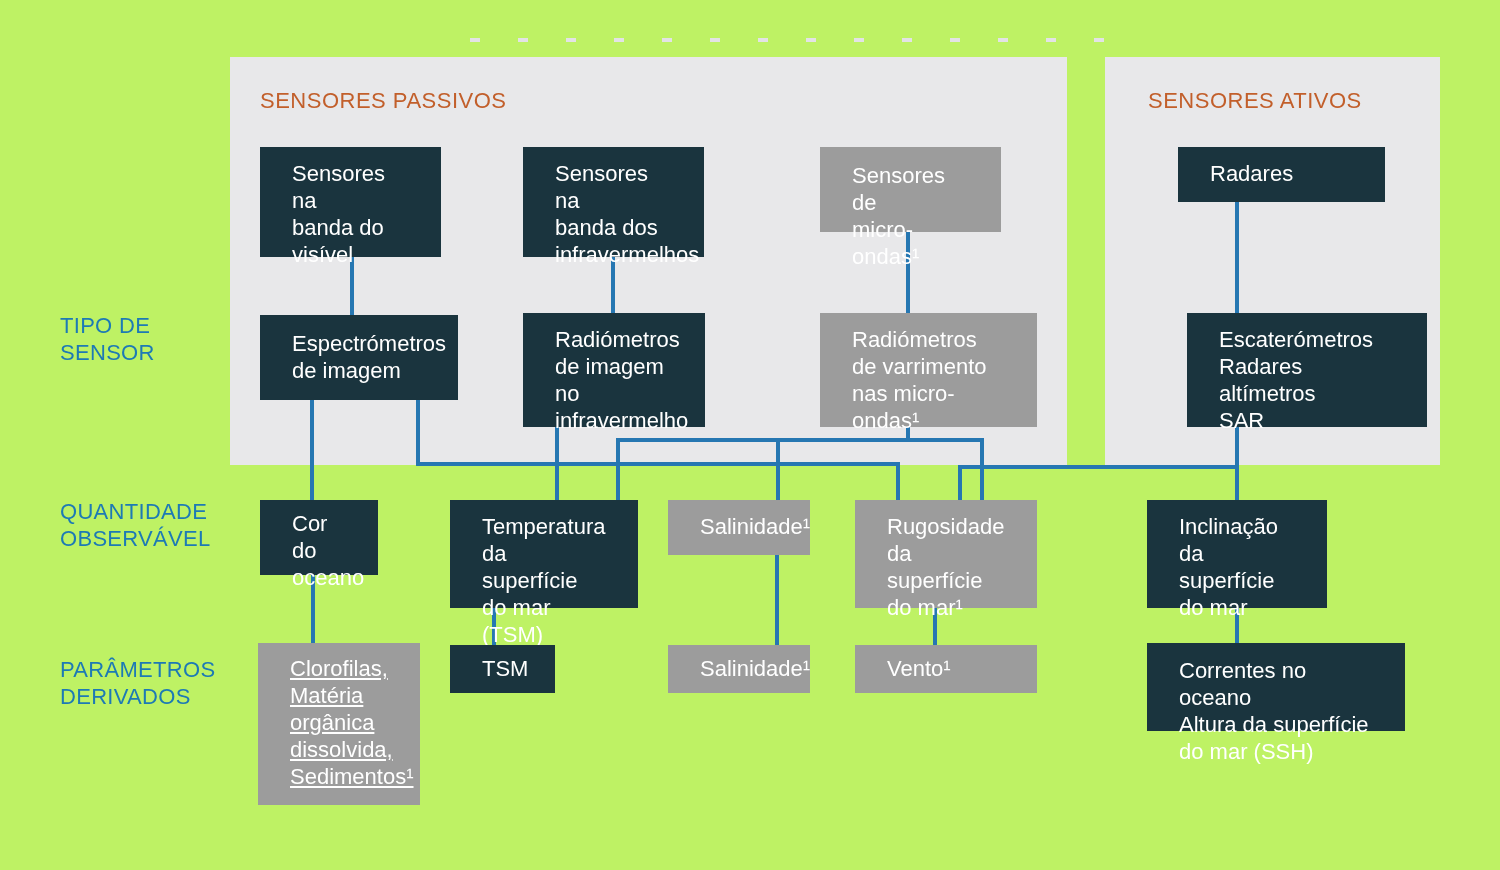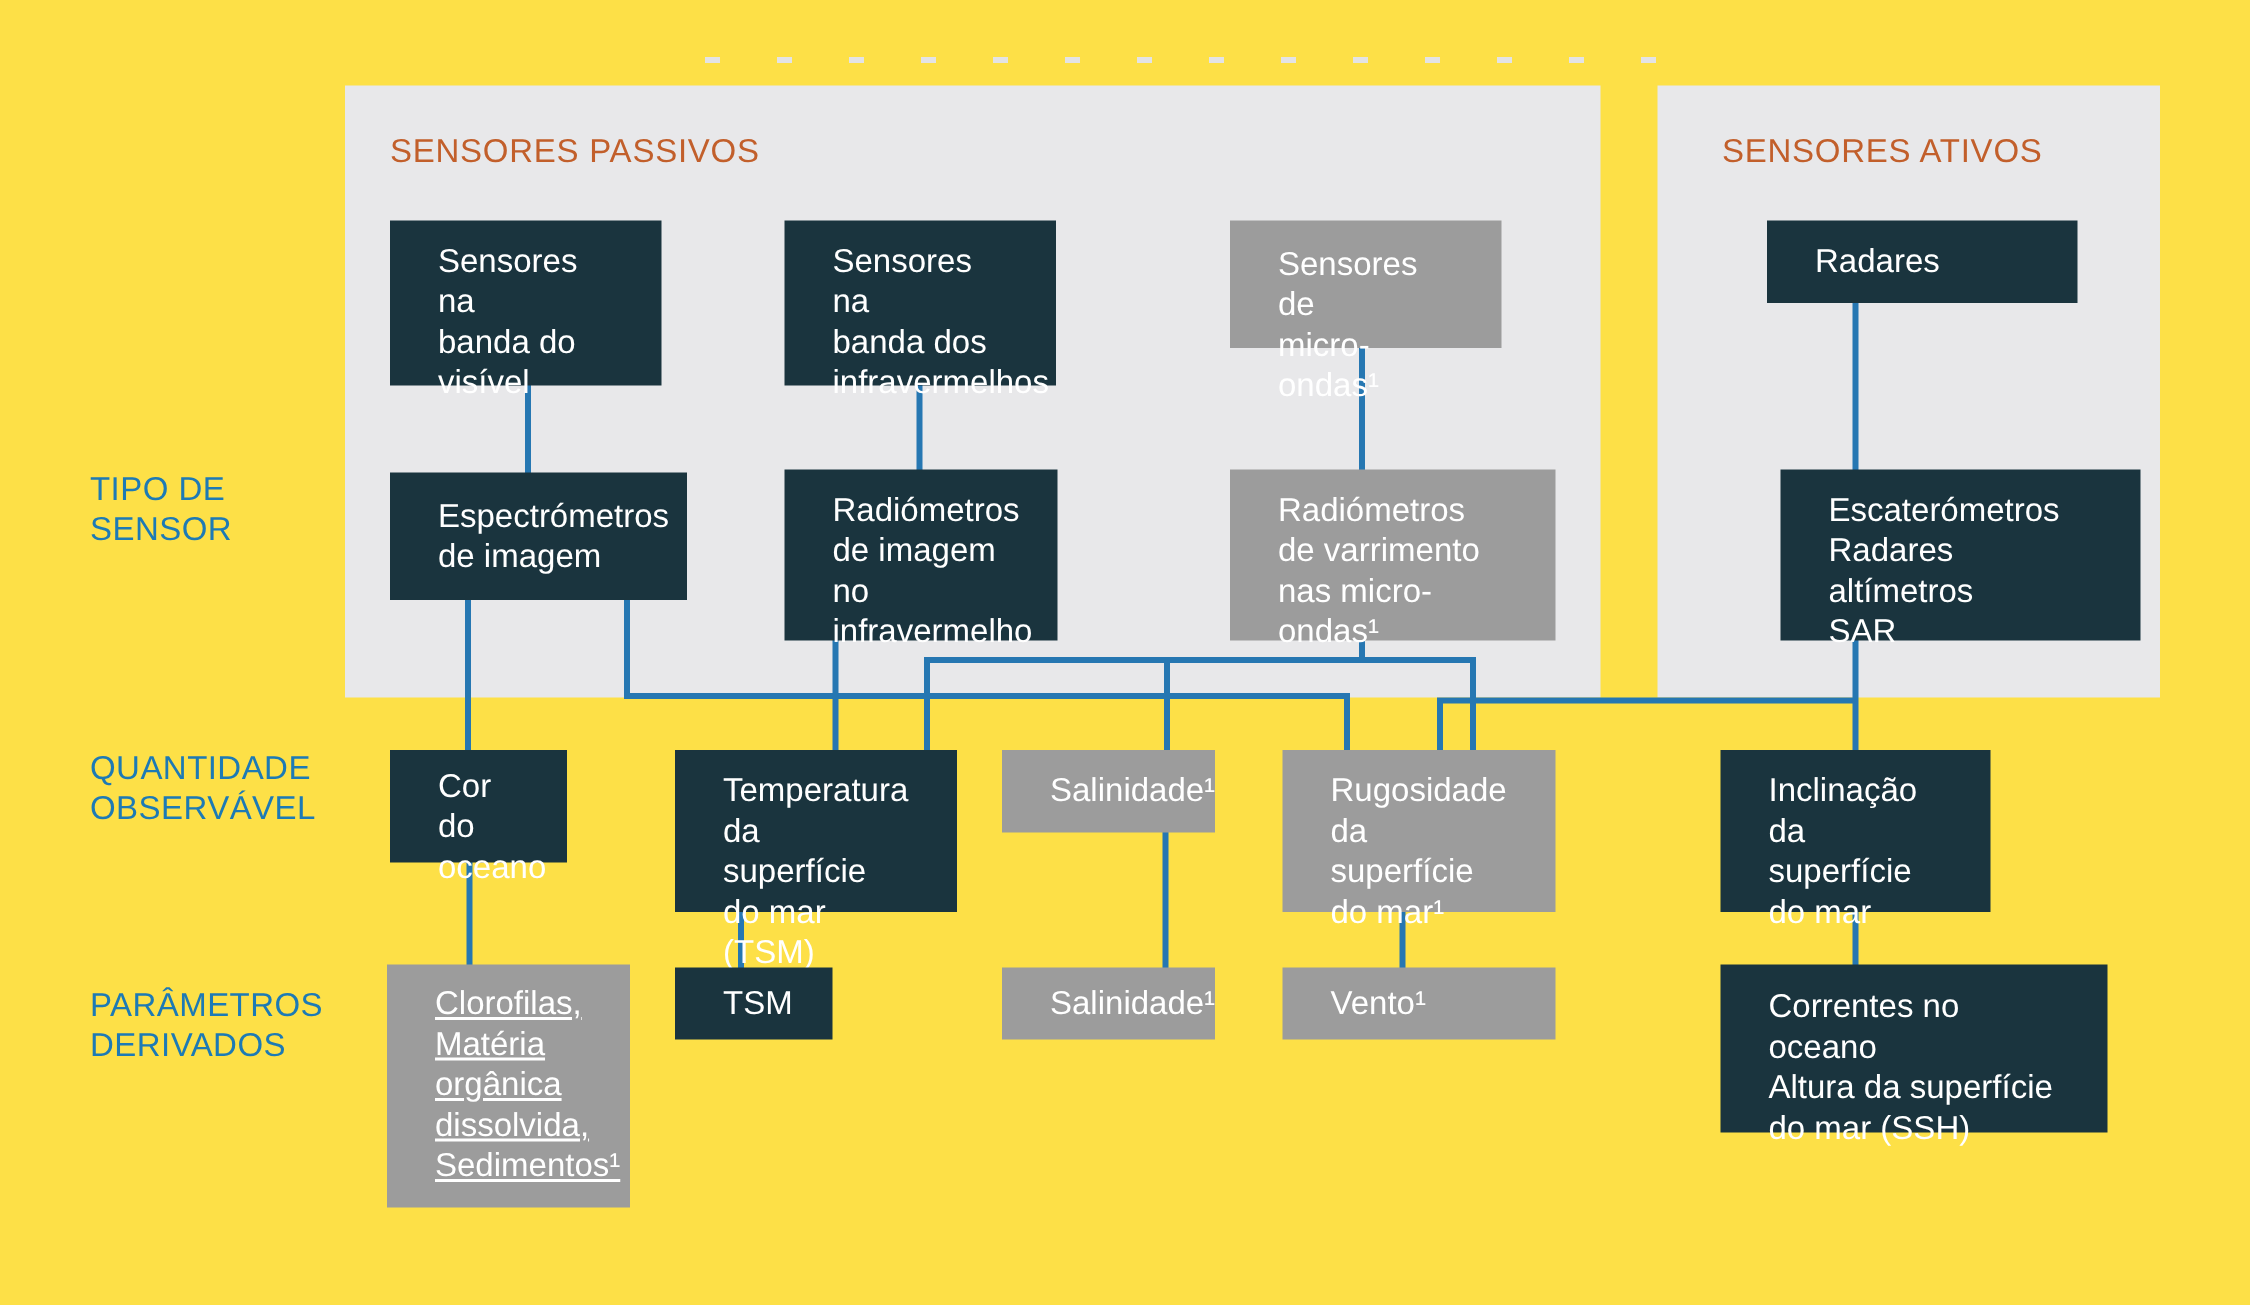--- a/index.html
+++ b/index.html
@@ -1,18 +1,18 @@
 <!DOCTYPE html>
 <html lang="pt"><head>
 <meta charset="utf-8">
 <style>
   html,body{margin:0;padding:0;background:#ffffff;}
   .stage{
     position:relative;width:1500px;height:870px;overflow:hidden;
-    font-family:"Liberation Sans","DejaVu Sans",sans-serif;background:#fde047;
+    font-family:"Liberation Sans","DejaVu Sans",sans-serif;background:#bef264;
   }
   .panel{position:absolute;background:#e8e8ea;top:57px;height:408px;}
   #panel-passive{left:230px;width:837px;}
   #panel-active{left:1105px;width:335px;}
 
   .crop-marks{
     position:absolute;left:470px;top:38px;width:670px;height:4px;
     background:repeating-linear-gradient(90deg,#e3e3e5 0 10px,transparent 10px 48px);
   }
 
@@ -51,21 +51,21 @@
   #b-escaterometros{left:1147px;top:313px;width:240px;height:114px;margin-left:40px;}
   #b-cor-oceano{left:260px;top:500px;width:118px;height:75px;padding-top:10px;}
   #b-temperatura{left:450px;top:500px;width:188px;height:108px;}
   #b-salinidade-obs{left:668px;top:500px;width:142px;height:55px;}
   #b-rugosidade{left:855px;top:500px;width:182px;height:108px;}
   #b-inclinacao{left:1147px;top:500px;width:180px;height:108px;}
   #b-clorofilas{left:258px;top:643px;width:162px;height:162px;padding-top:12px;text-decoration:underline;}
   #b-tsm{left:450px;top:645px;width:105px;height:48px;padding-top:10px;}
   #b-salinidade-par{left:668px;top:645px;width:142px;height:48px;padding-top:10px;}
   #b-vento{left:855px;top:645px;width:182px;height:48px;padding-top:10px;}
-  #b-correntes{left:1147px;top:643px;width:258px;height:112px;padding-top:14px;}
+  #b-correntes{left:1147px;top:643px;width:258px;height:88px;padding-top:14px;}
 </style>
 </head>
 <body>
 
 <div class="stage">
 
   <div class="panel" id="panel-passive"></div>
   <div class="panel" id="panel-active"></div>
 
   <div class="crop-marks"></div>

